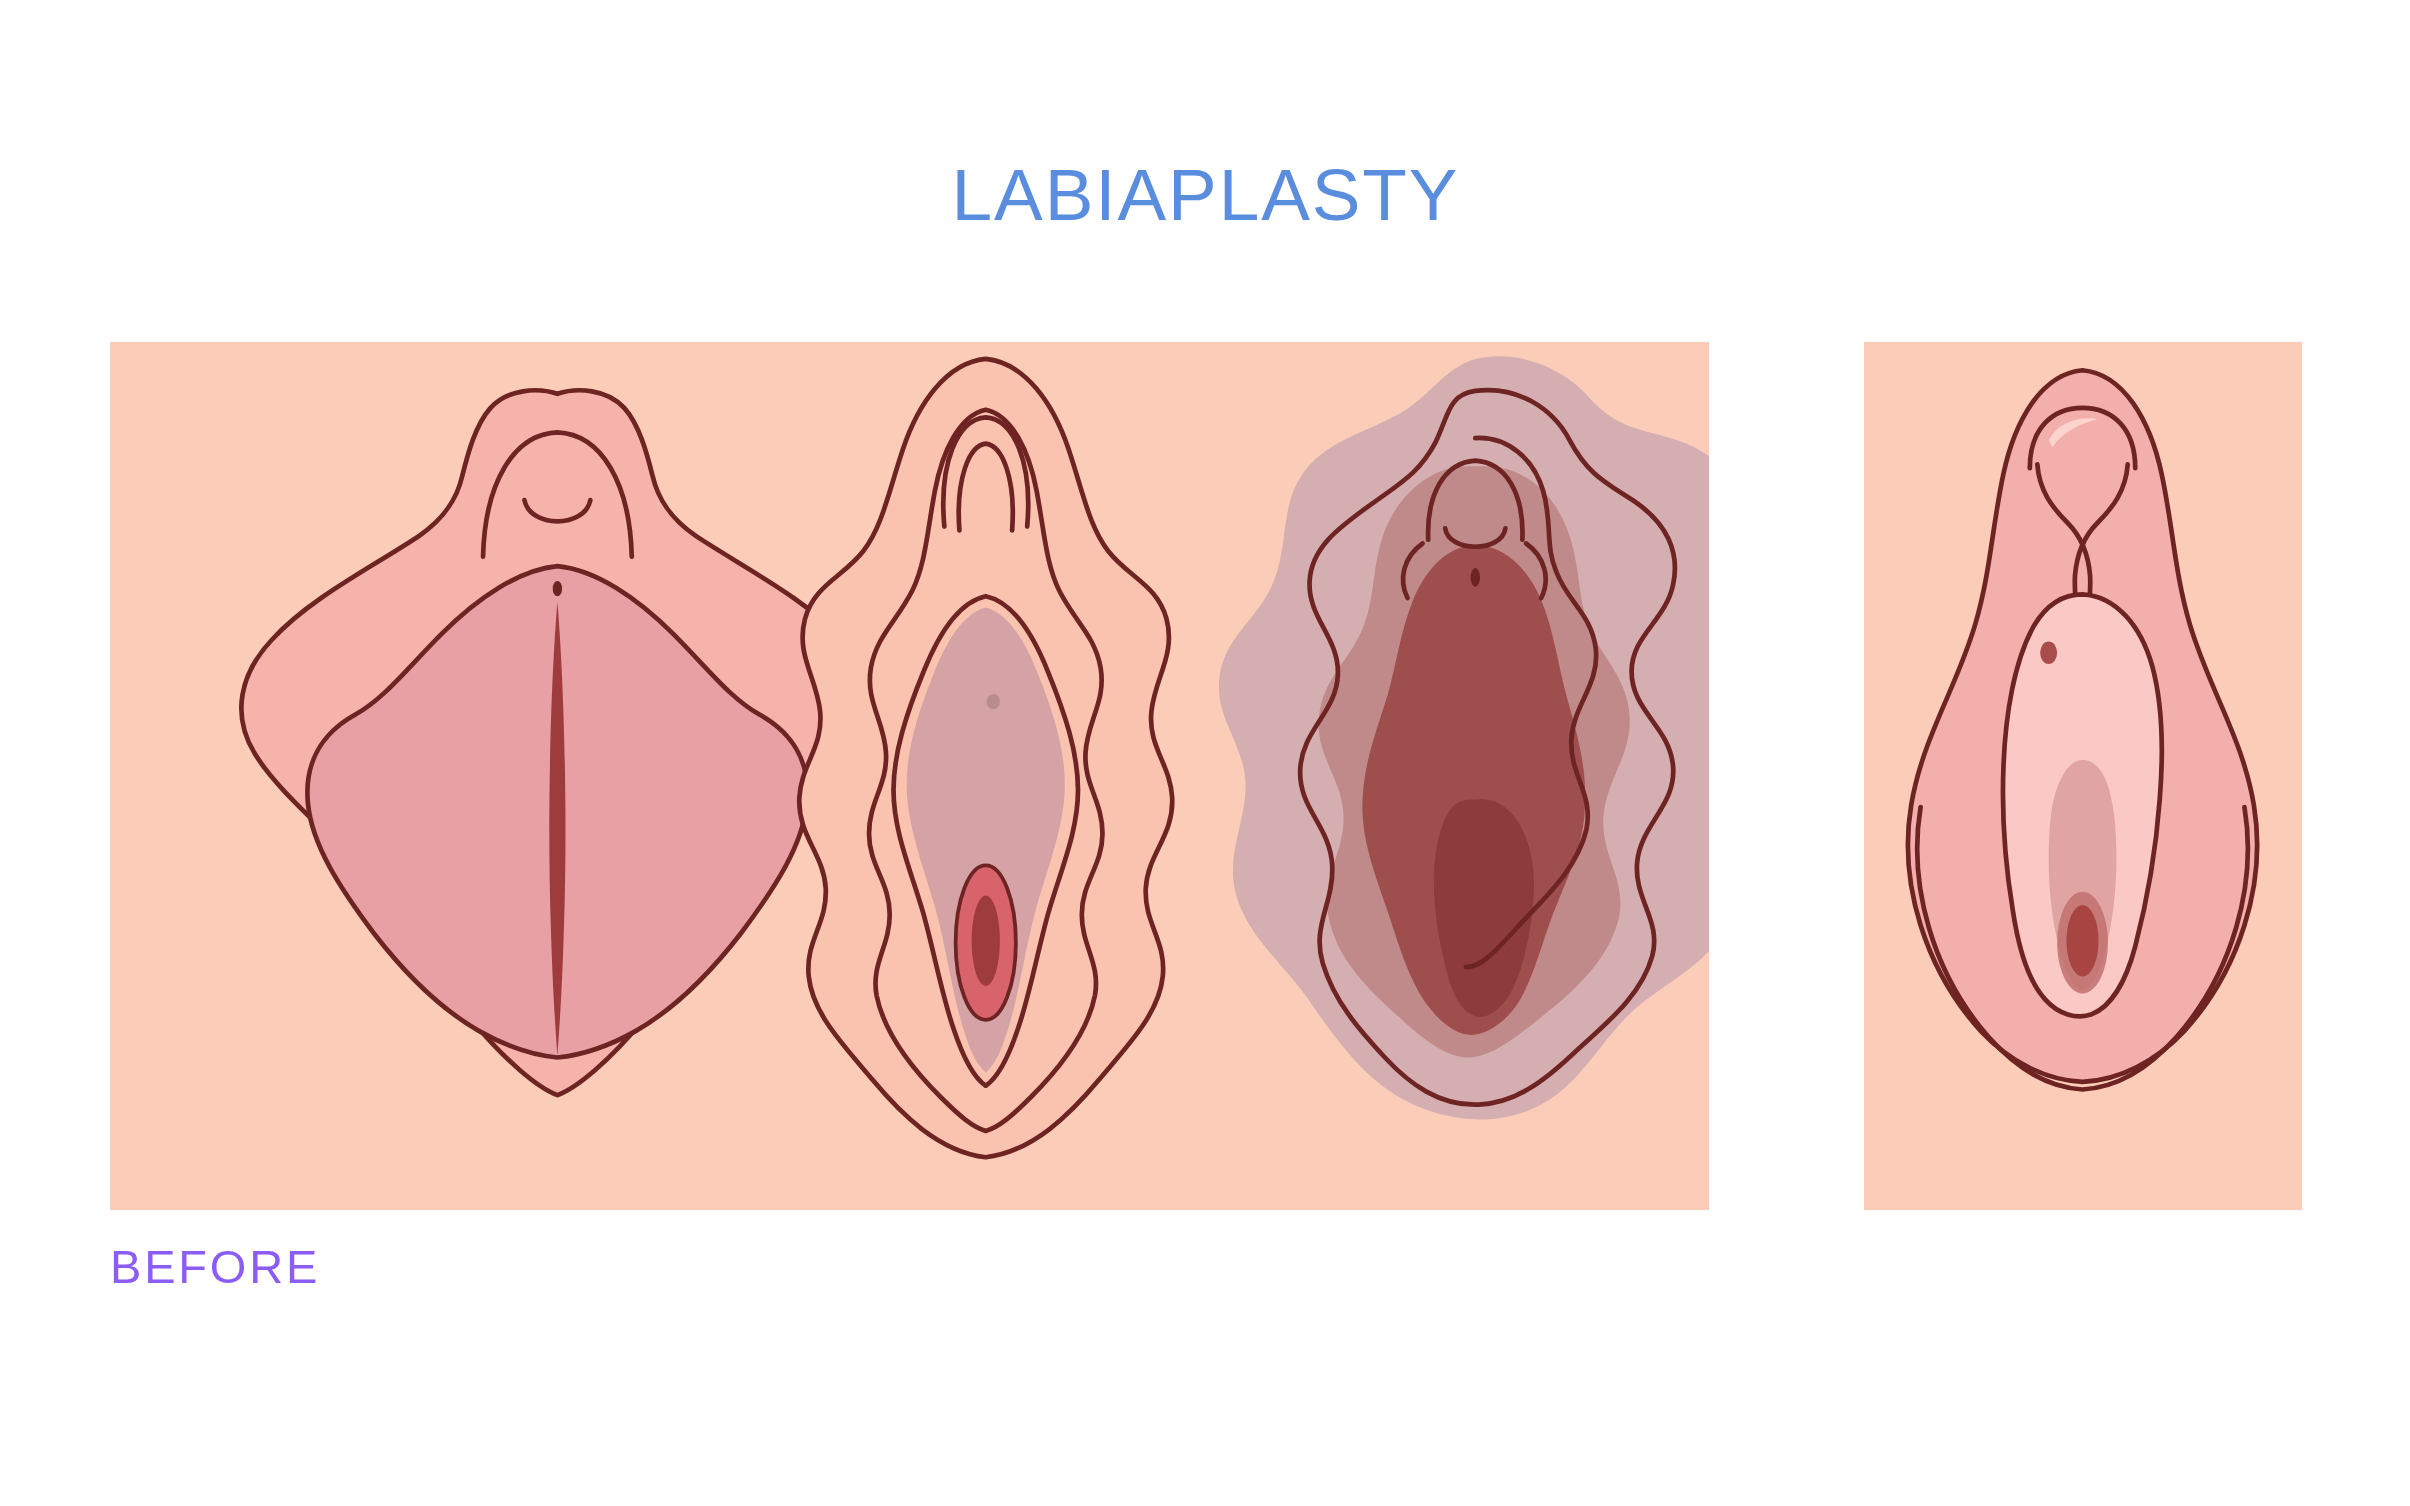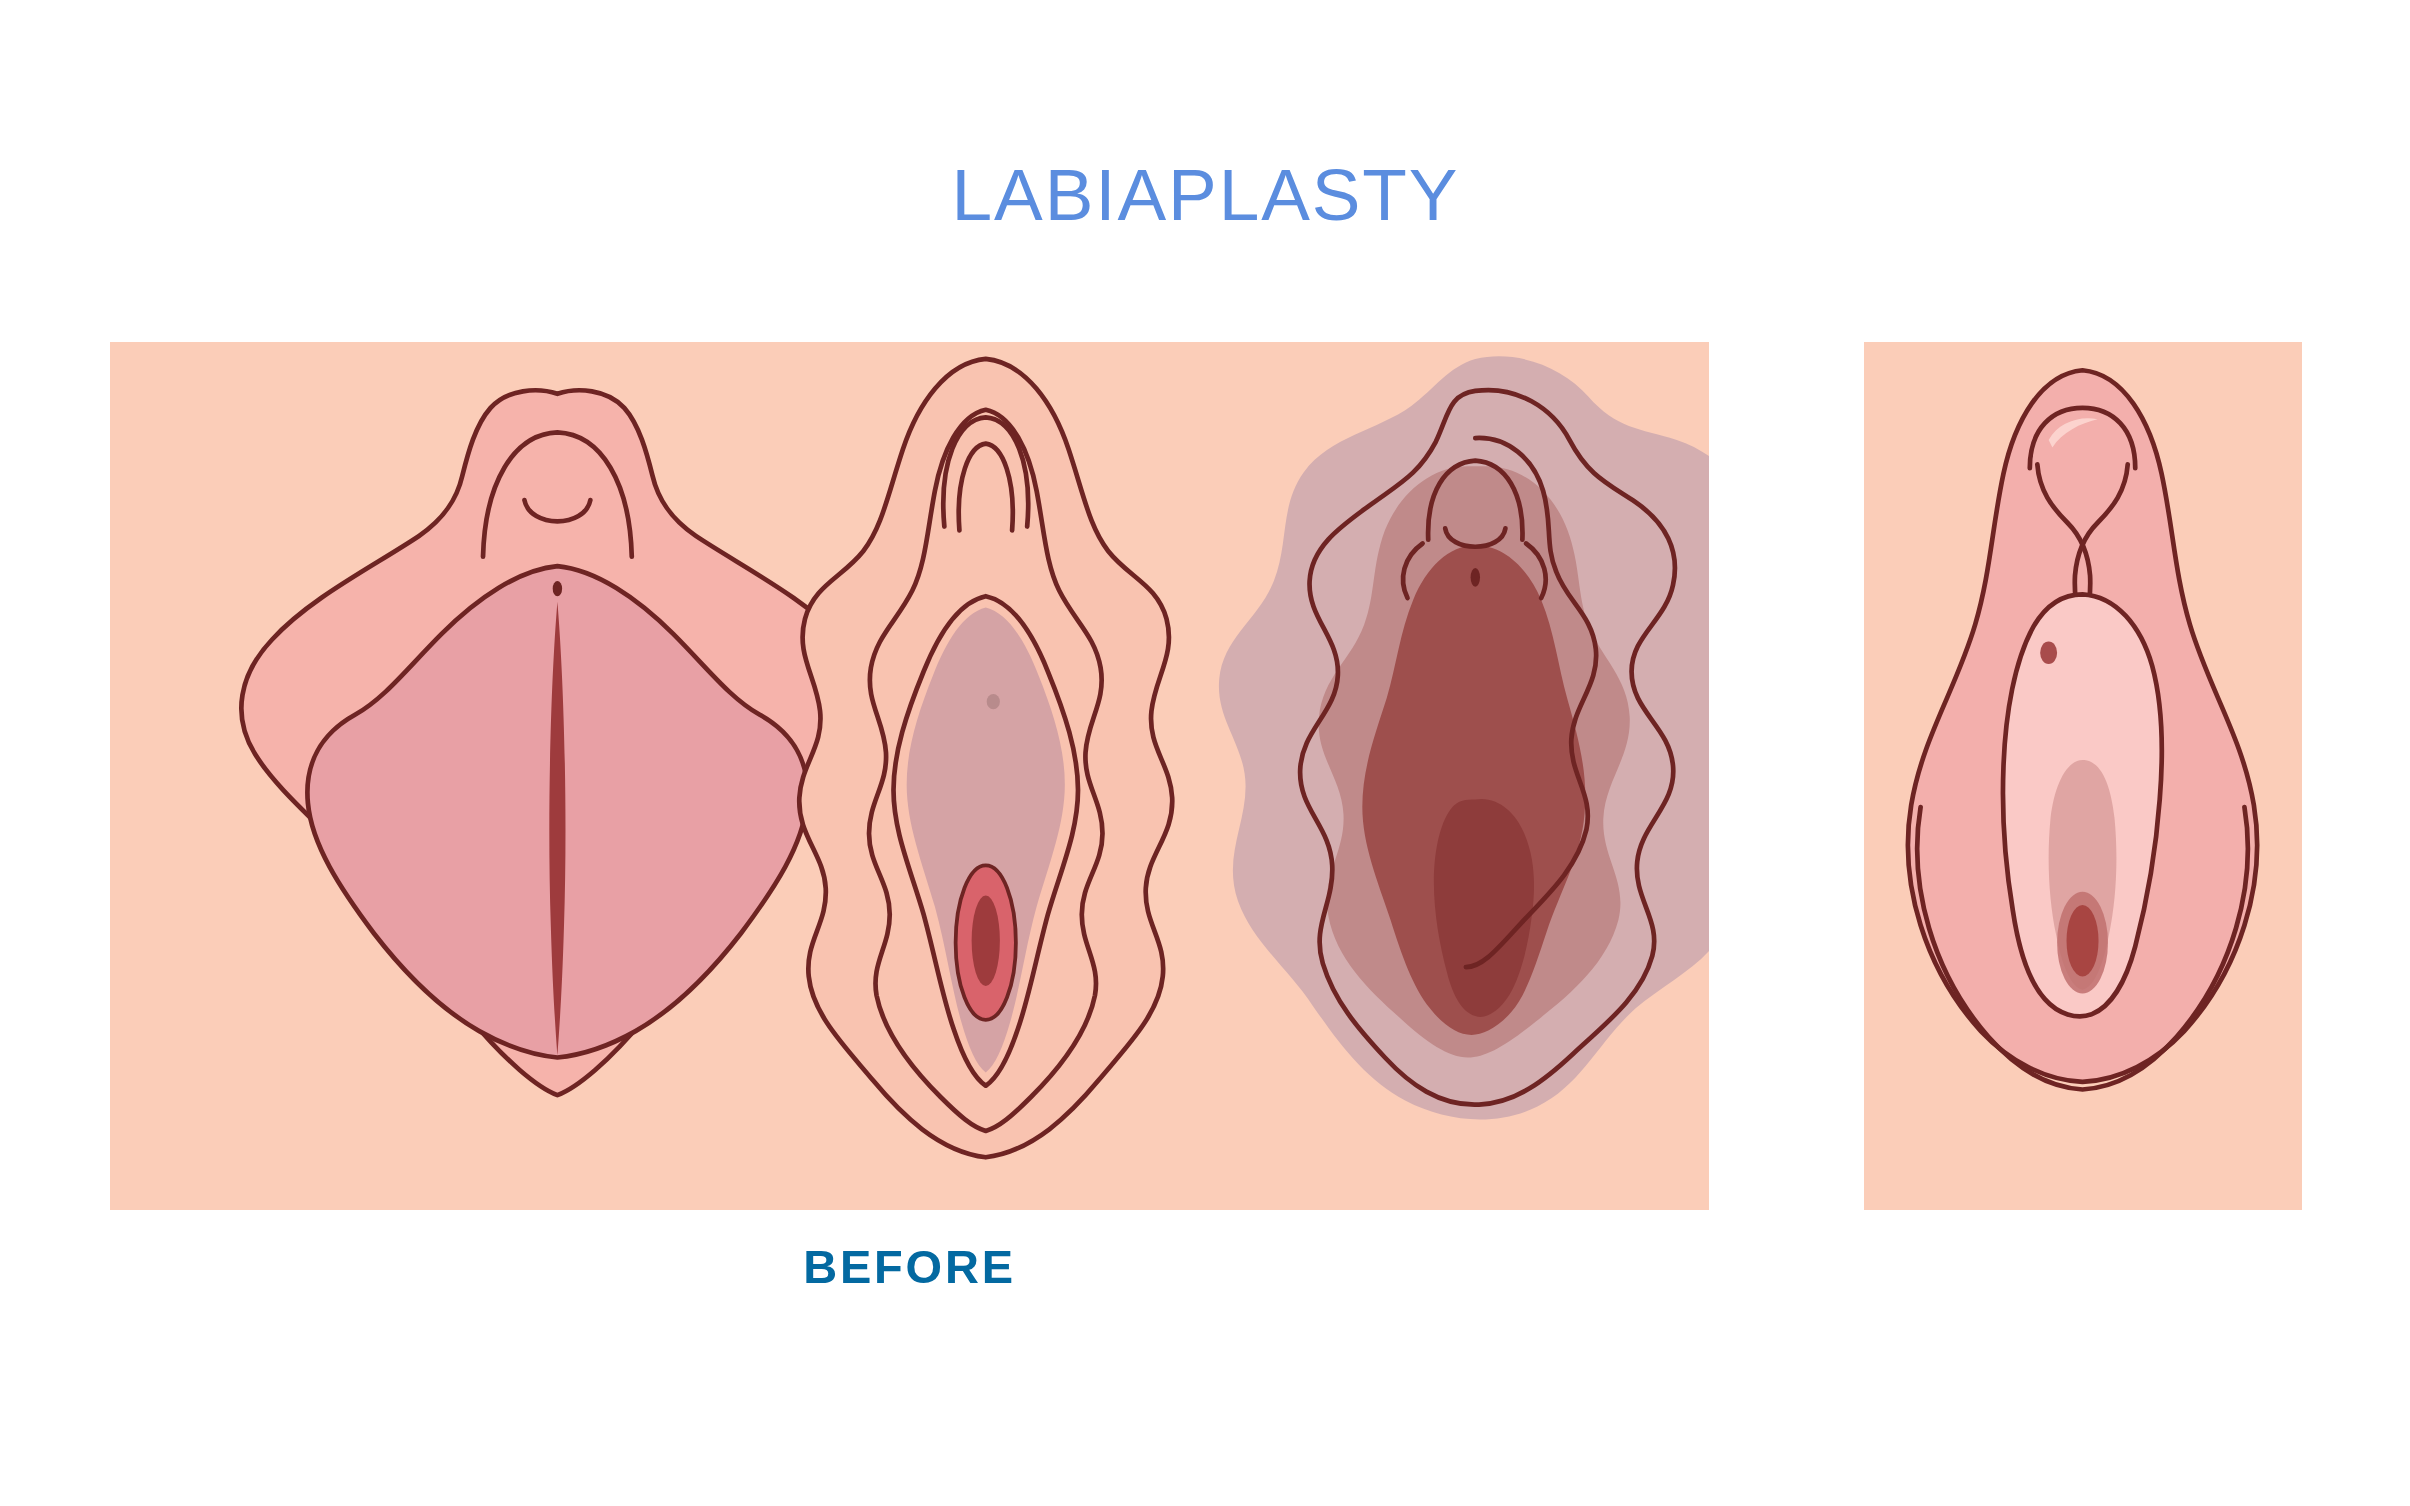--- a/index.html
+++ b/index.html
@@ -57,25 +57,25 @@
   .panel-svg {
     position: absolute;
     left: 0;
     top: 0;
     display: block;
   }
 
   
   .caption {
     position: absolute;
-    text-align: center;
-    color: #0369a1;
+    text-align: left;
+    color: #8b5cf6;
     font-size: 47px;
     letter-spacing: 2.8px;
-    font-weight: 700;
+    font-weight: 400;
     font-family: "Liberation Sans", sans-serif;
     white-space: nowrap;
     line-height: 1;
   }
   #caption-before {
     left: 110px;
     top: 1243px;
     width: 1599px;
   }
   #caption-after {

